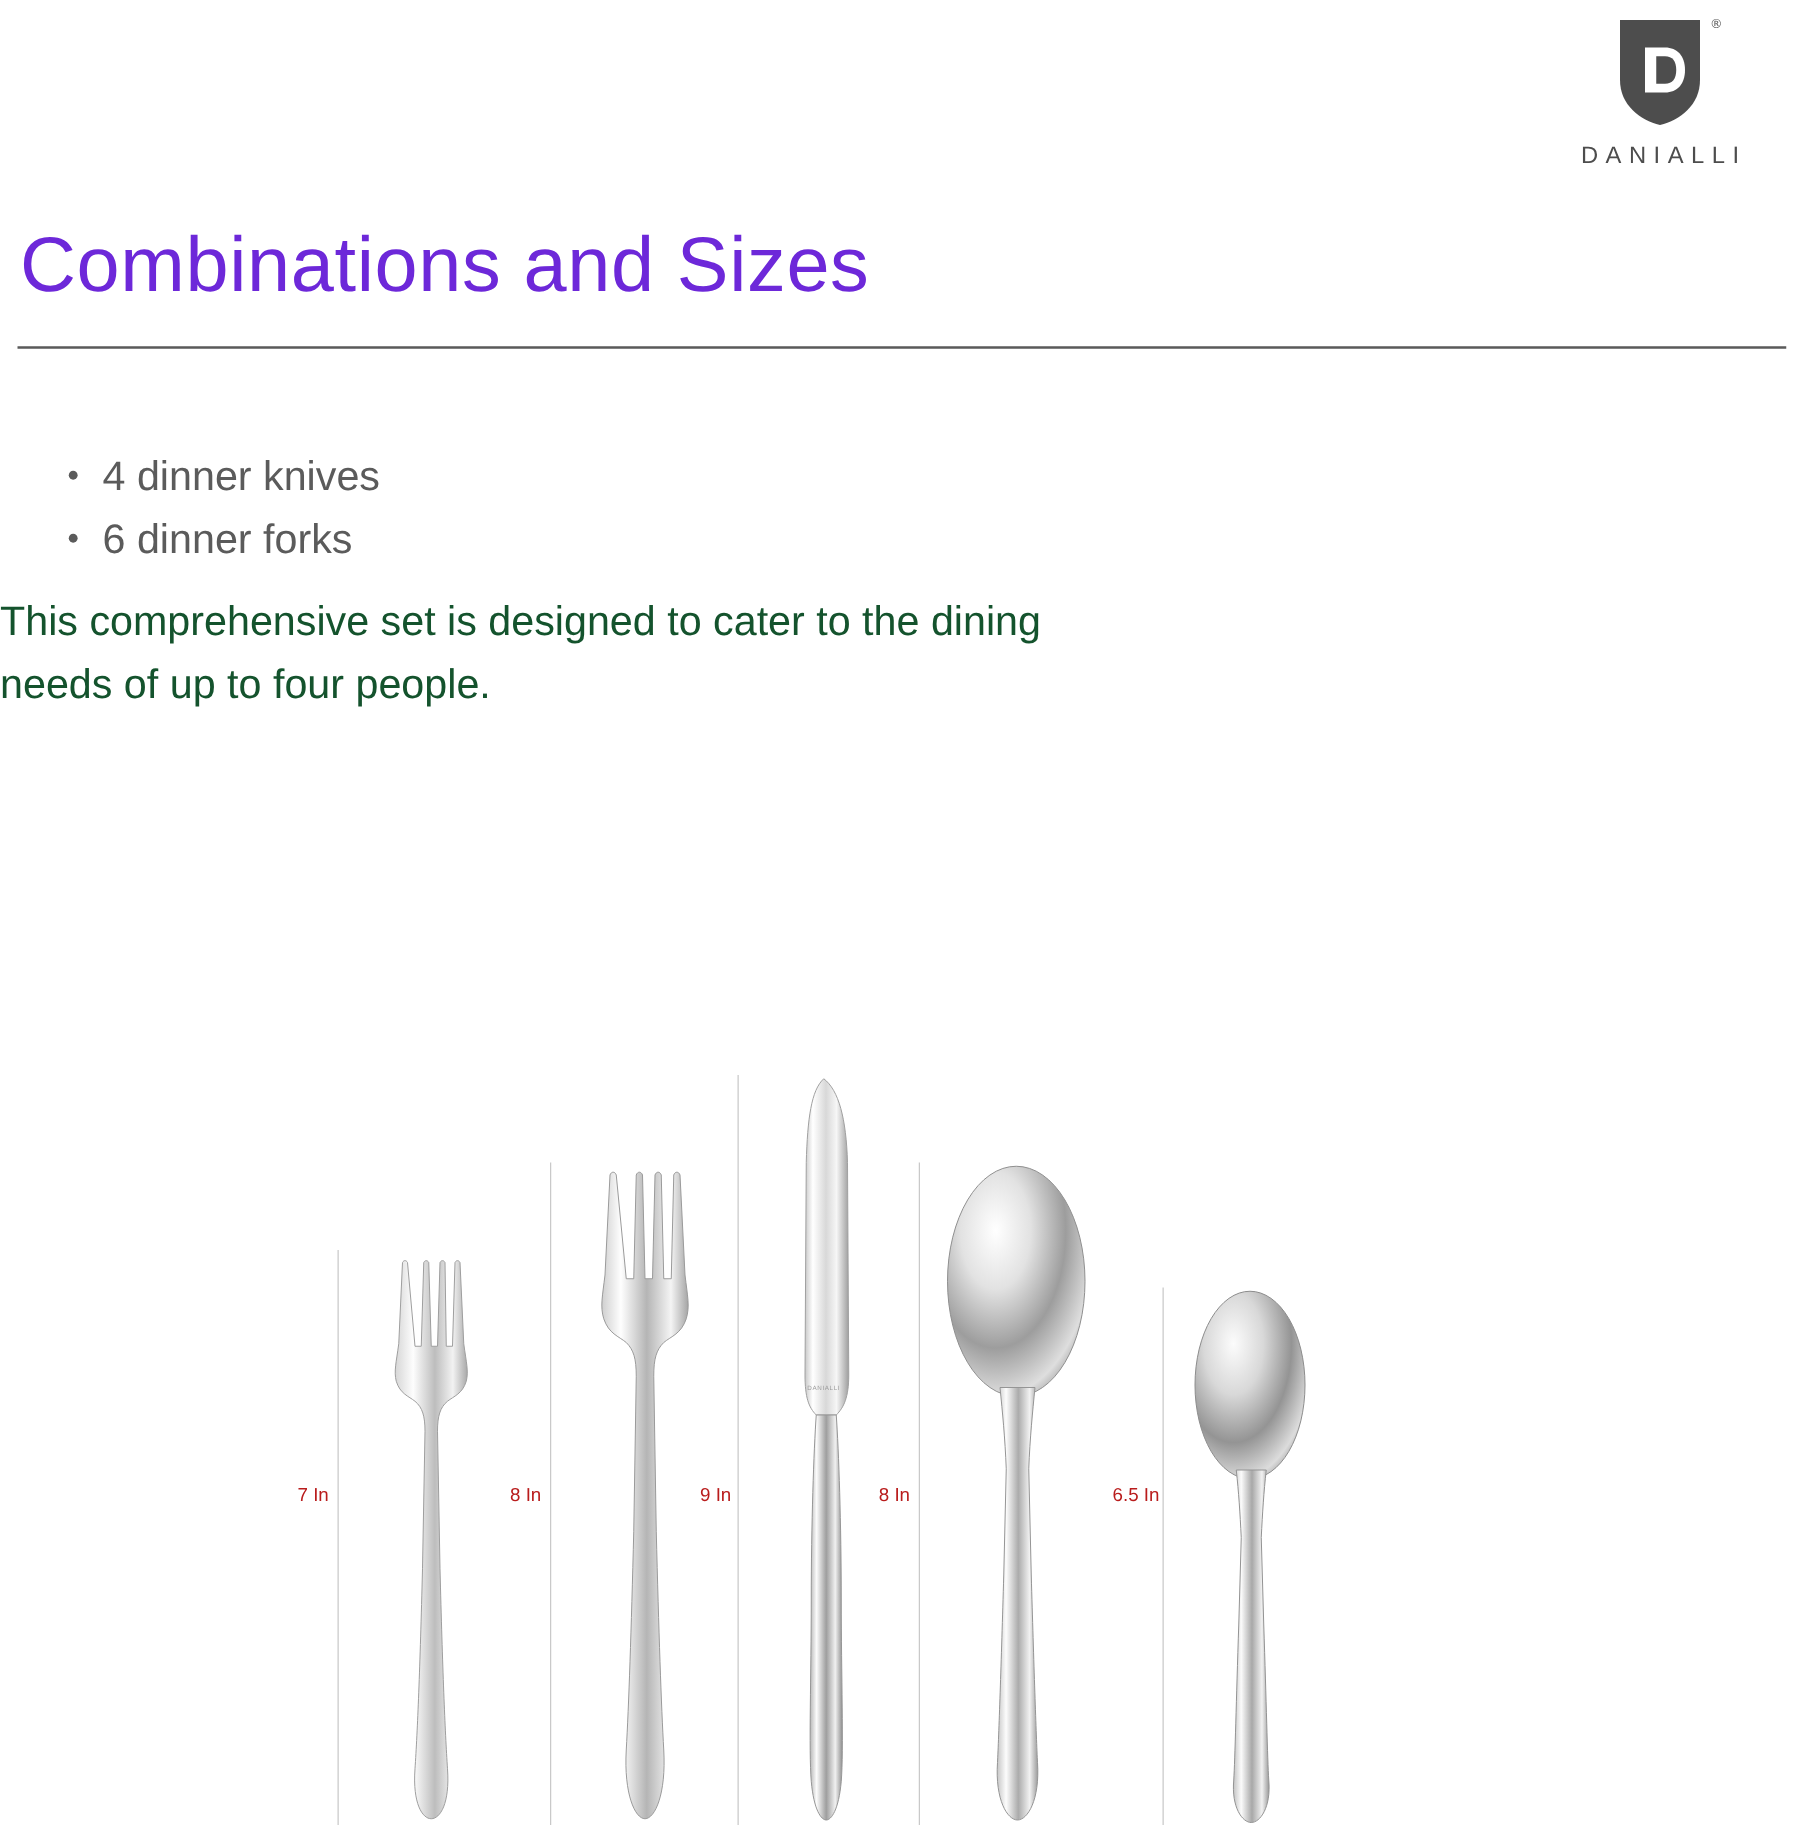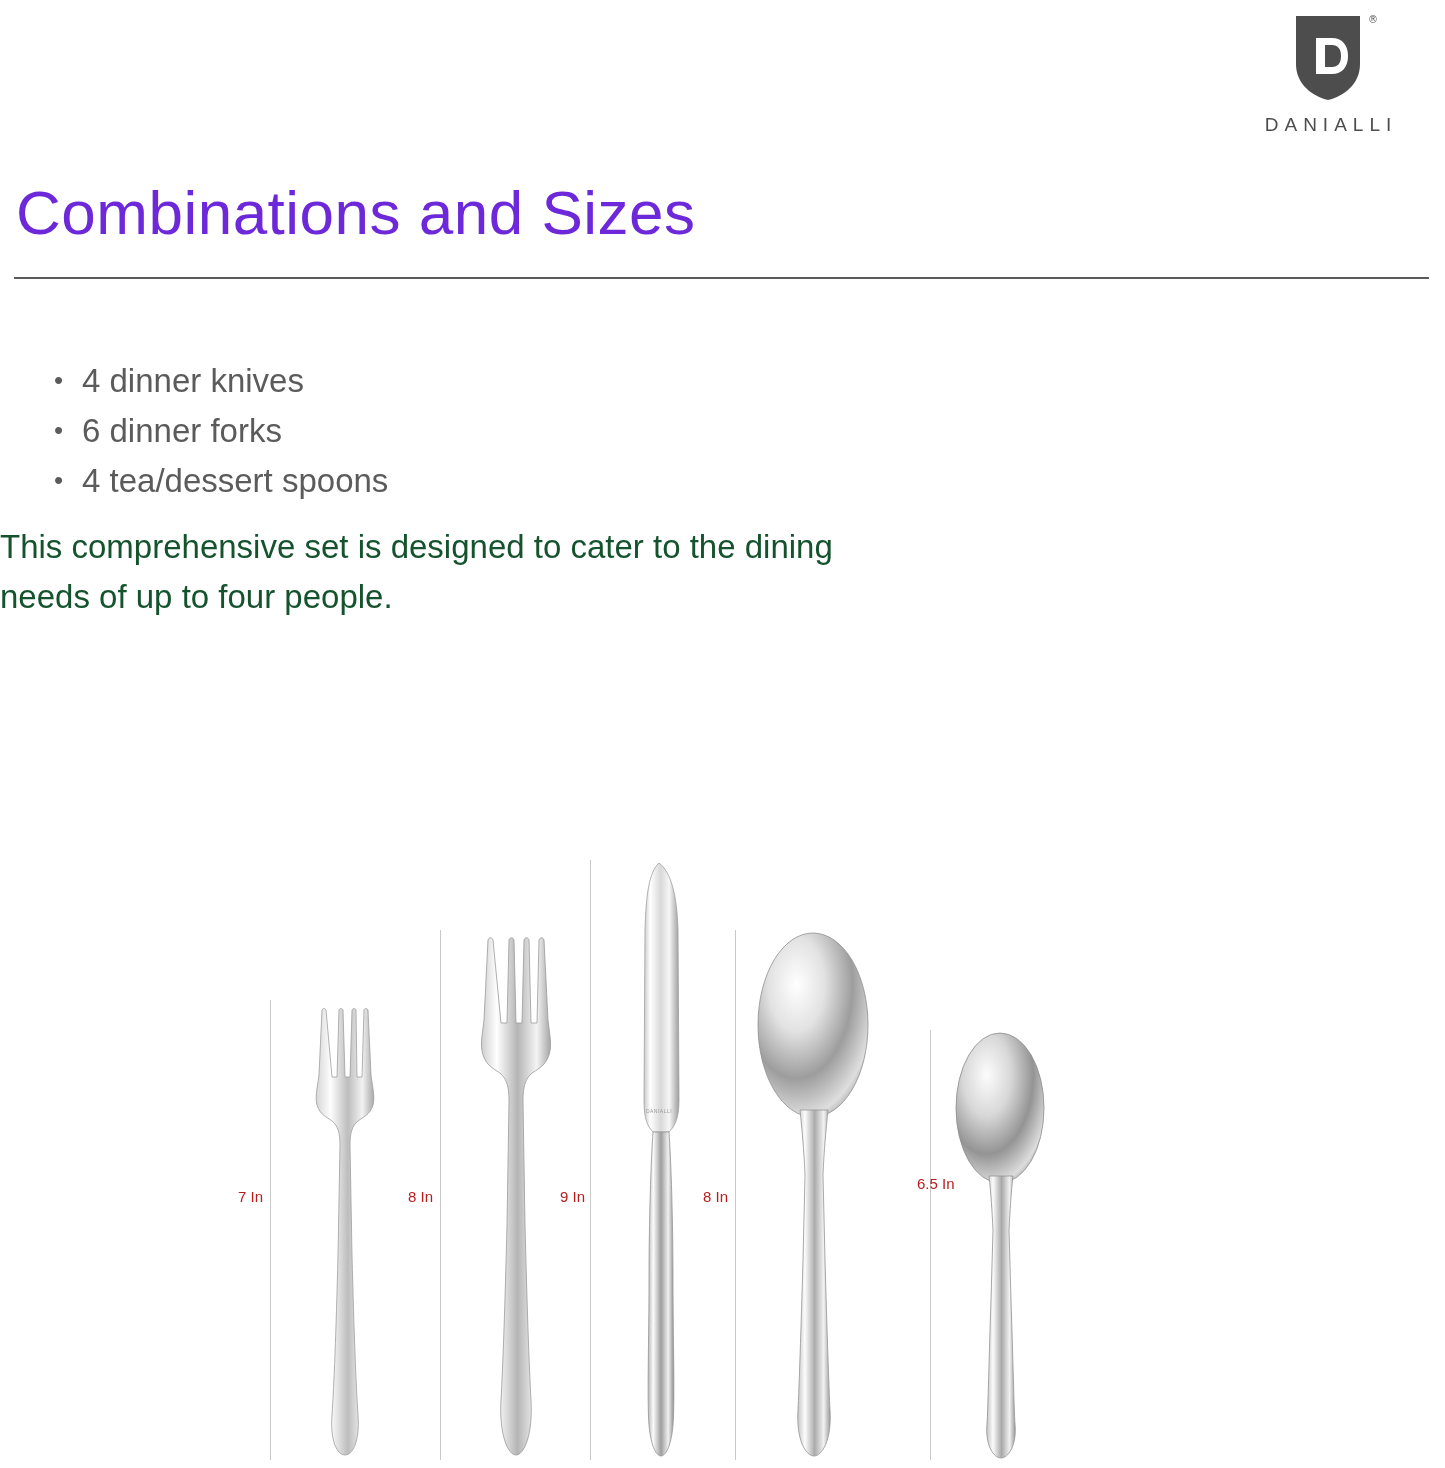--- a/index.html
+++ b/index.html
@@ -156,41 +156,40 @@
   <div class="brand-name">DANIALLI</div>
 </div>
 
 <h1 class="page-title">Combinations and Sizes</h1>
 <div class="title-rule"></div>
 
 <div class="content">
   <ul class="spec-list">
     <li>4 dinner knives</li>
     <li>6 dinner forks</li>
-    <li>4 tea/dessert spoons</li>
   </ul>
   <p class="paragraph">This comprehensive set is designed to cater to the dining needs of up to four people.</p>
 </div>
 
 <div class="diagram">
 
   <div class="rule-line" style="left:40px; height:460px;"></div>
   <div class="rule-label" style="left:8px; bottom:255px;">7 In</div>
 
   <div class="rule-line" style="left:210px; height:530px;"></div>
   <div class="rule-label" style="left:178px; bottom:255px;">8 In</div>
 
   <div class="rule-line" style="left:360px; height:600px;"></div>
   <div class="rule-label" style="left:330px; bottom:255px;">9 In</div>
 
   <div class="rule-line" style="left:505px; height:530px;"></div>
   <div class="rule-label" style="left:473px; bottom:255px;">8 In</div>
 
   <div class="rule-line" style="left:700px; height:430px;"></div>
-  <div class="rule-label" style="left:660px; bottom:268px;margin-left:27px;">6.5 In</div>
+  <div class="rule-label" style="left:660px; bottom:255px;">6.5 In</div>
 
   <div class="item" style="left:60px; bottom:0;">
     <svg class="utensil-svg" width="110" height="455" viewBox="0 0 110 455">
       <defs>
         <linearGradient id="g1" x1="0" y1="0" x2="1" y2="0">
           <stop offset="0%" stop-color="#d6d6d6"></stop>
           <stop offset="25%" stop-color="#fdfdfd"></stop>
           <stop offset="55%" stop-color="#bdbdbd"></stop>
           <stop offset="80%" stop-color="#f2f2f2"></stop>
           <stop offset="100%" stop-color="#a9a9a9"></stop>

